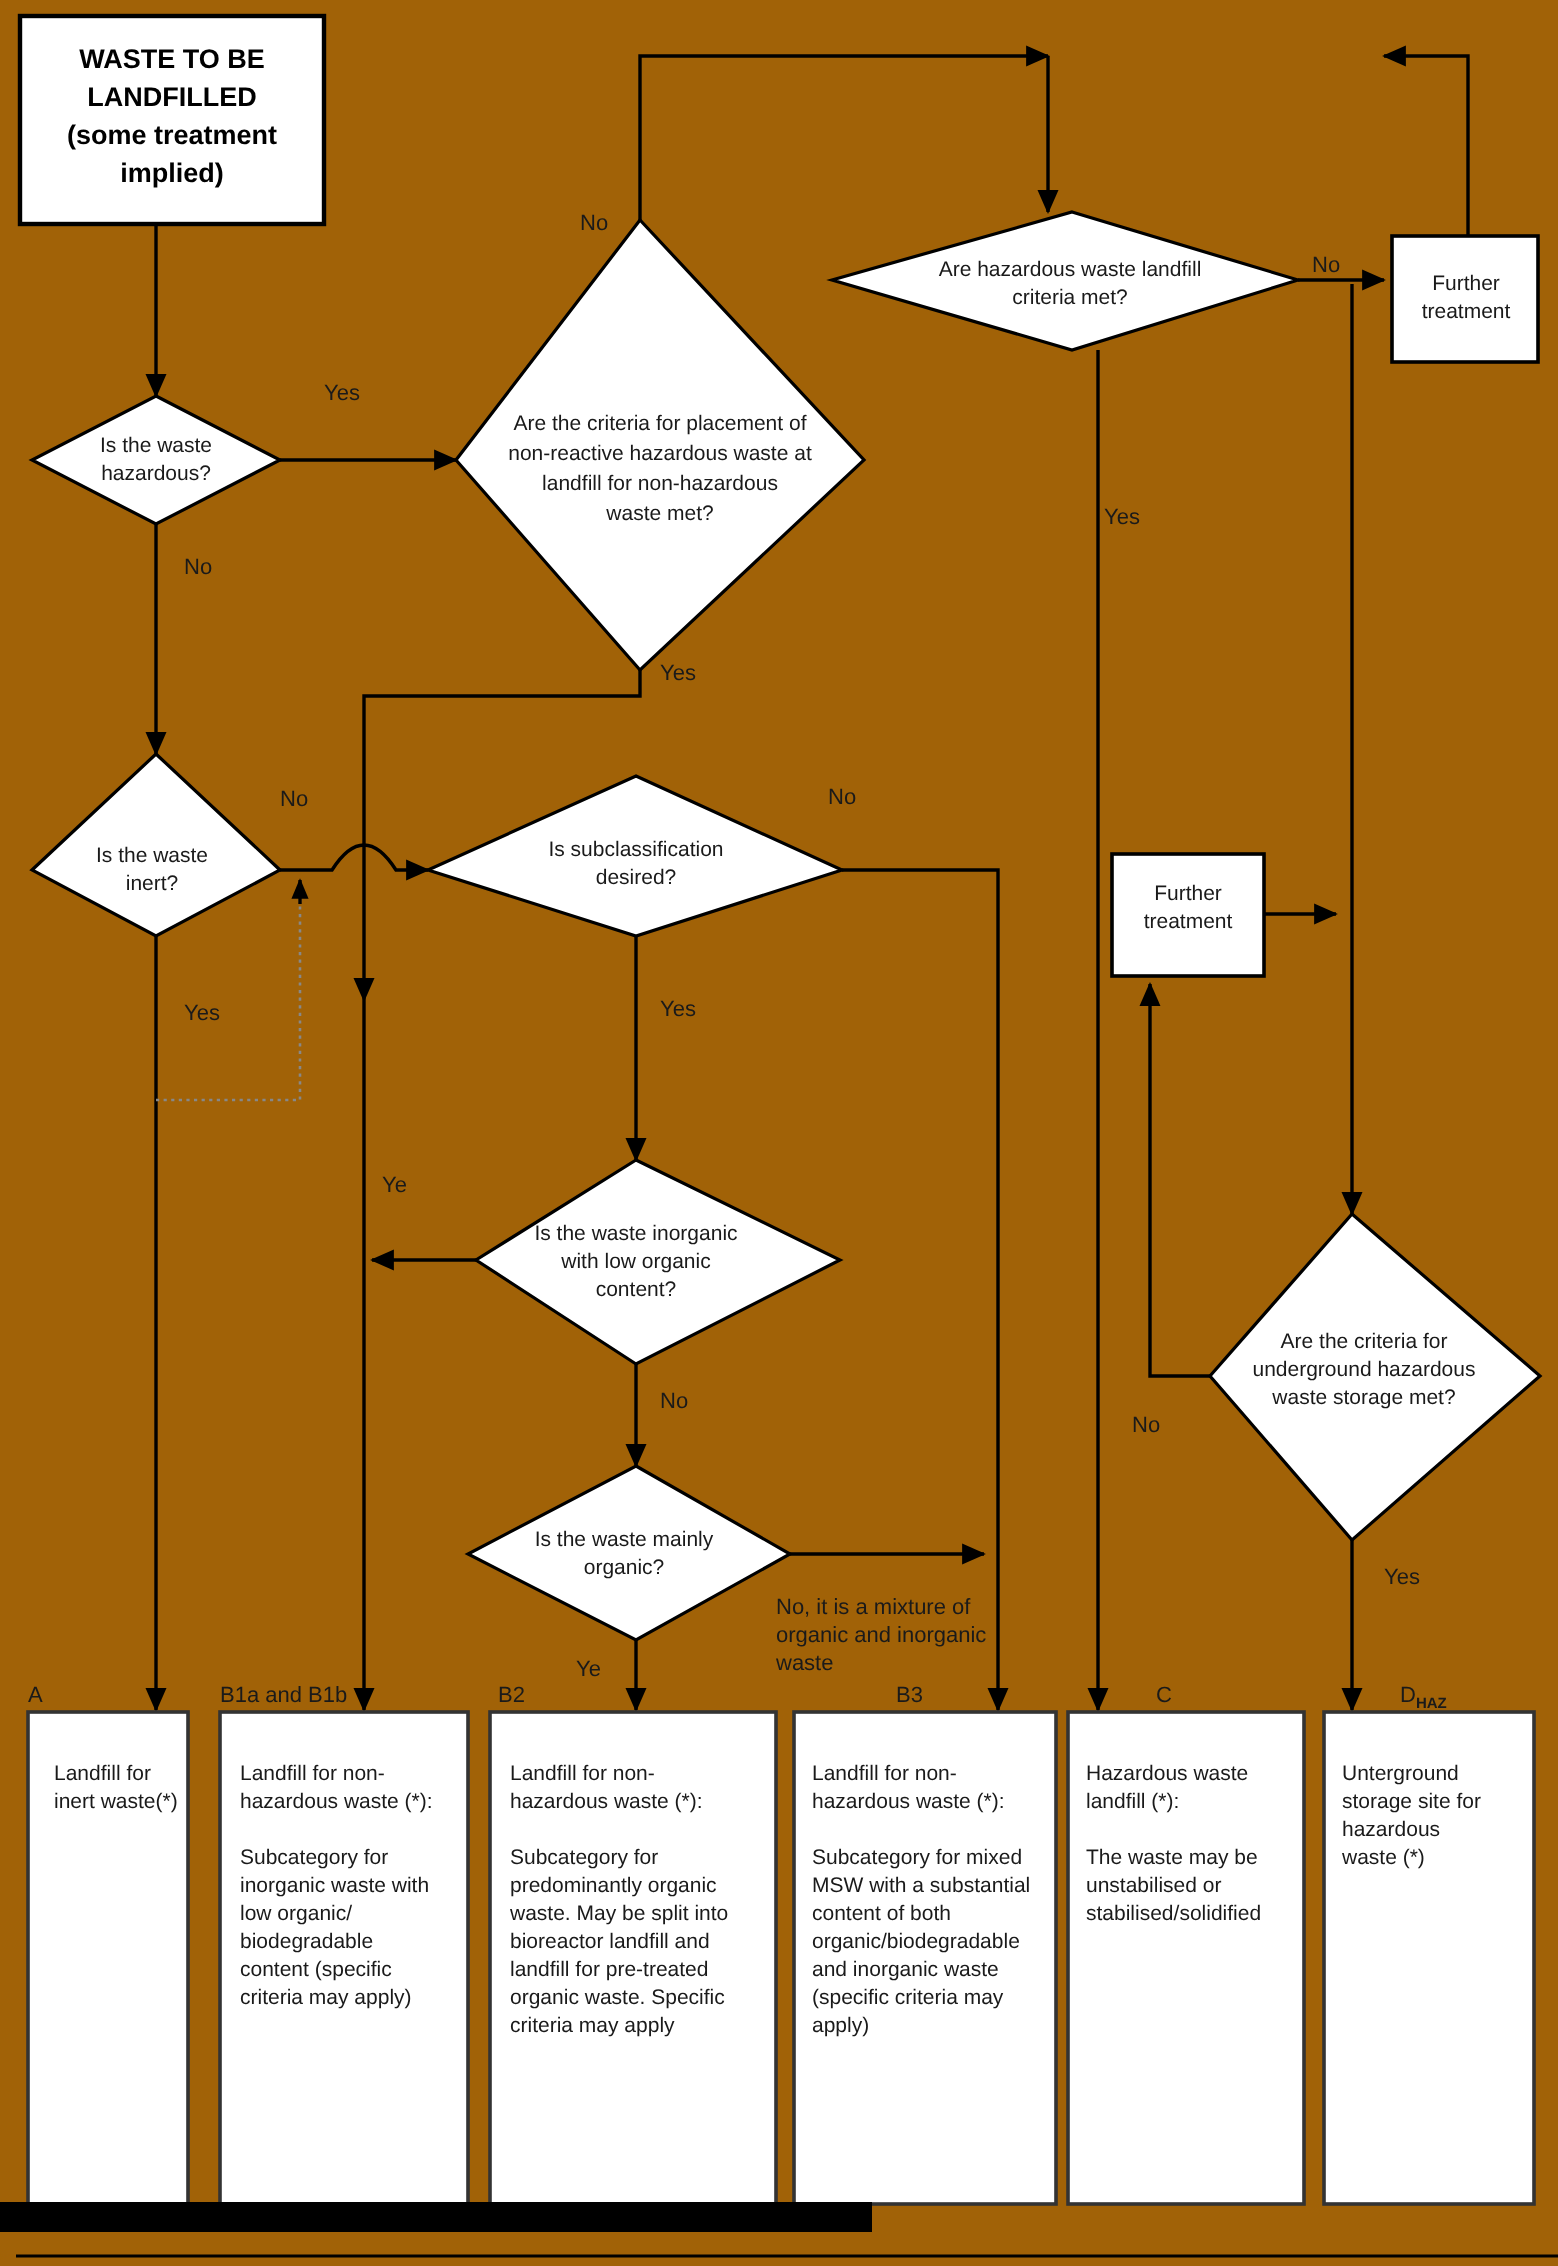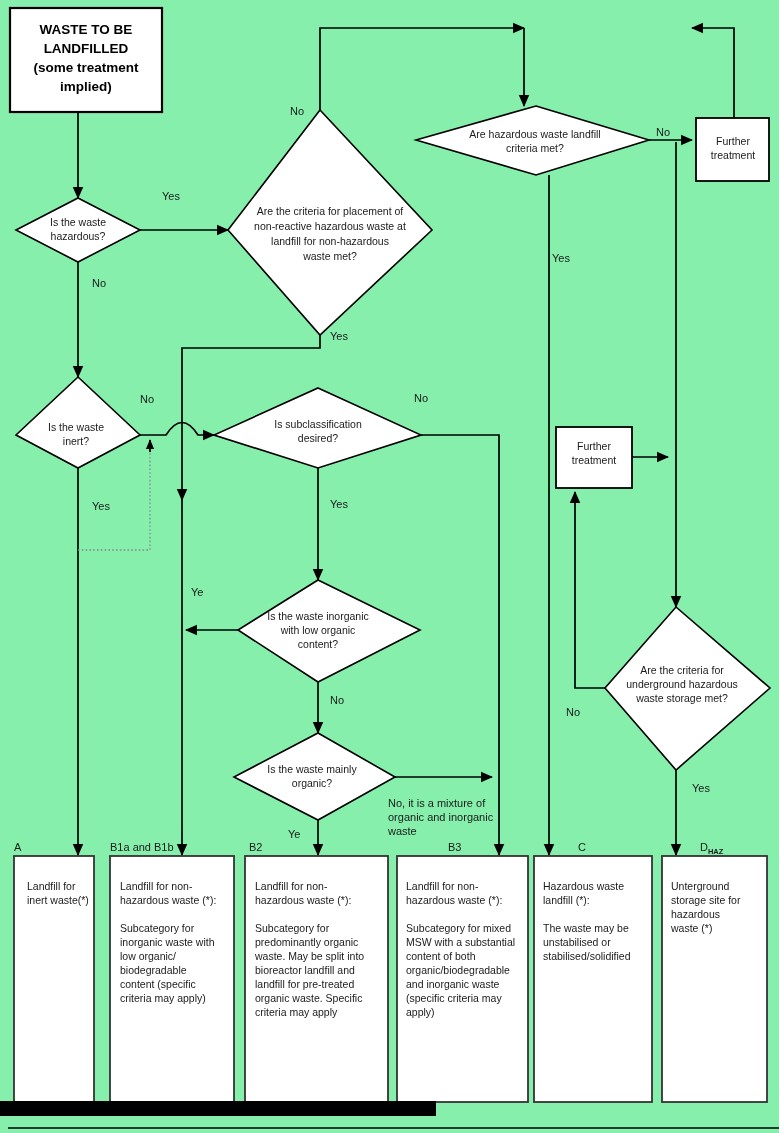--- a/index.html
+++ b/index.html
@@ -7,21 +7,21 @@
     padding: 0;
     background: #ffffff;
   }
   body {
     font-family: "Liberation Sans", sans-serif;
   }
   #flowchart-root {
     position: relative;
     width: 779px;
     height: 1133px;
-    background: #86efac;
+    background: #a16207;
     overflow: hidden;
   }
   svg.diagram {
     position: absolute;
     left: 0;
     top: 0;
     width: 779px;
     height: 1133px;
   }
   .shape-stroke {

